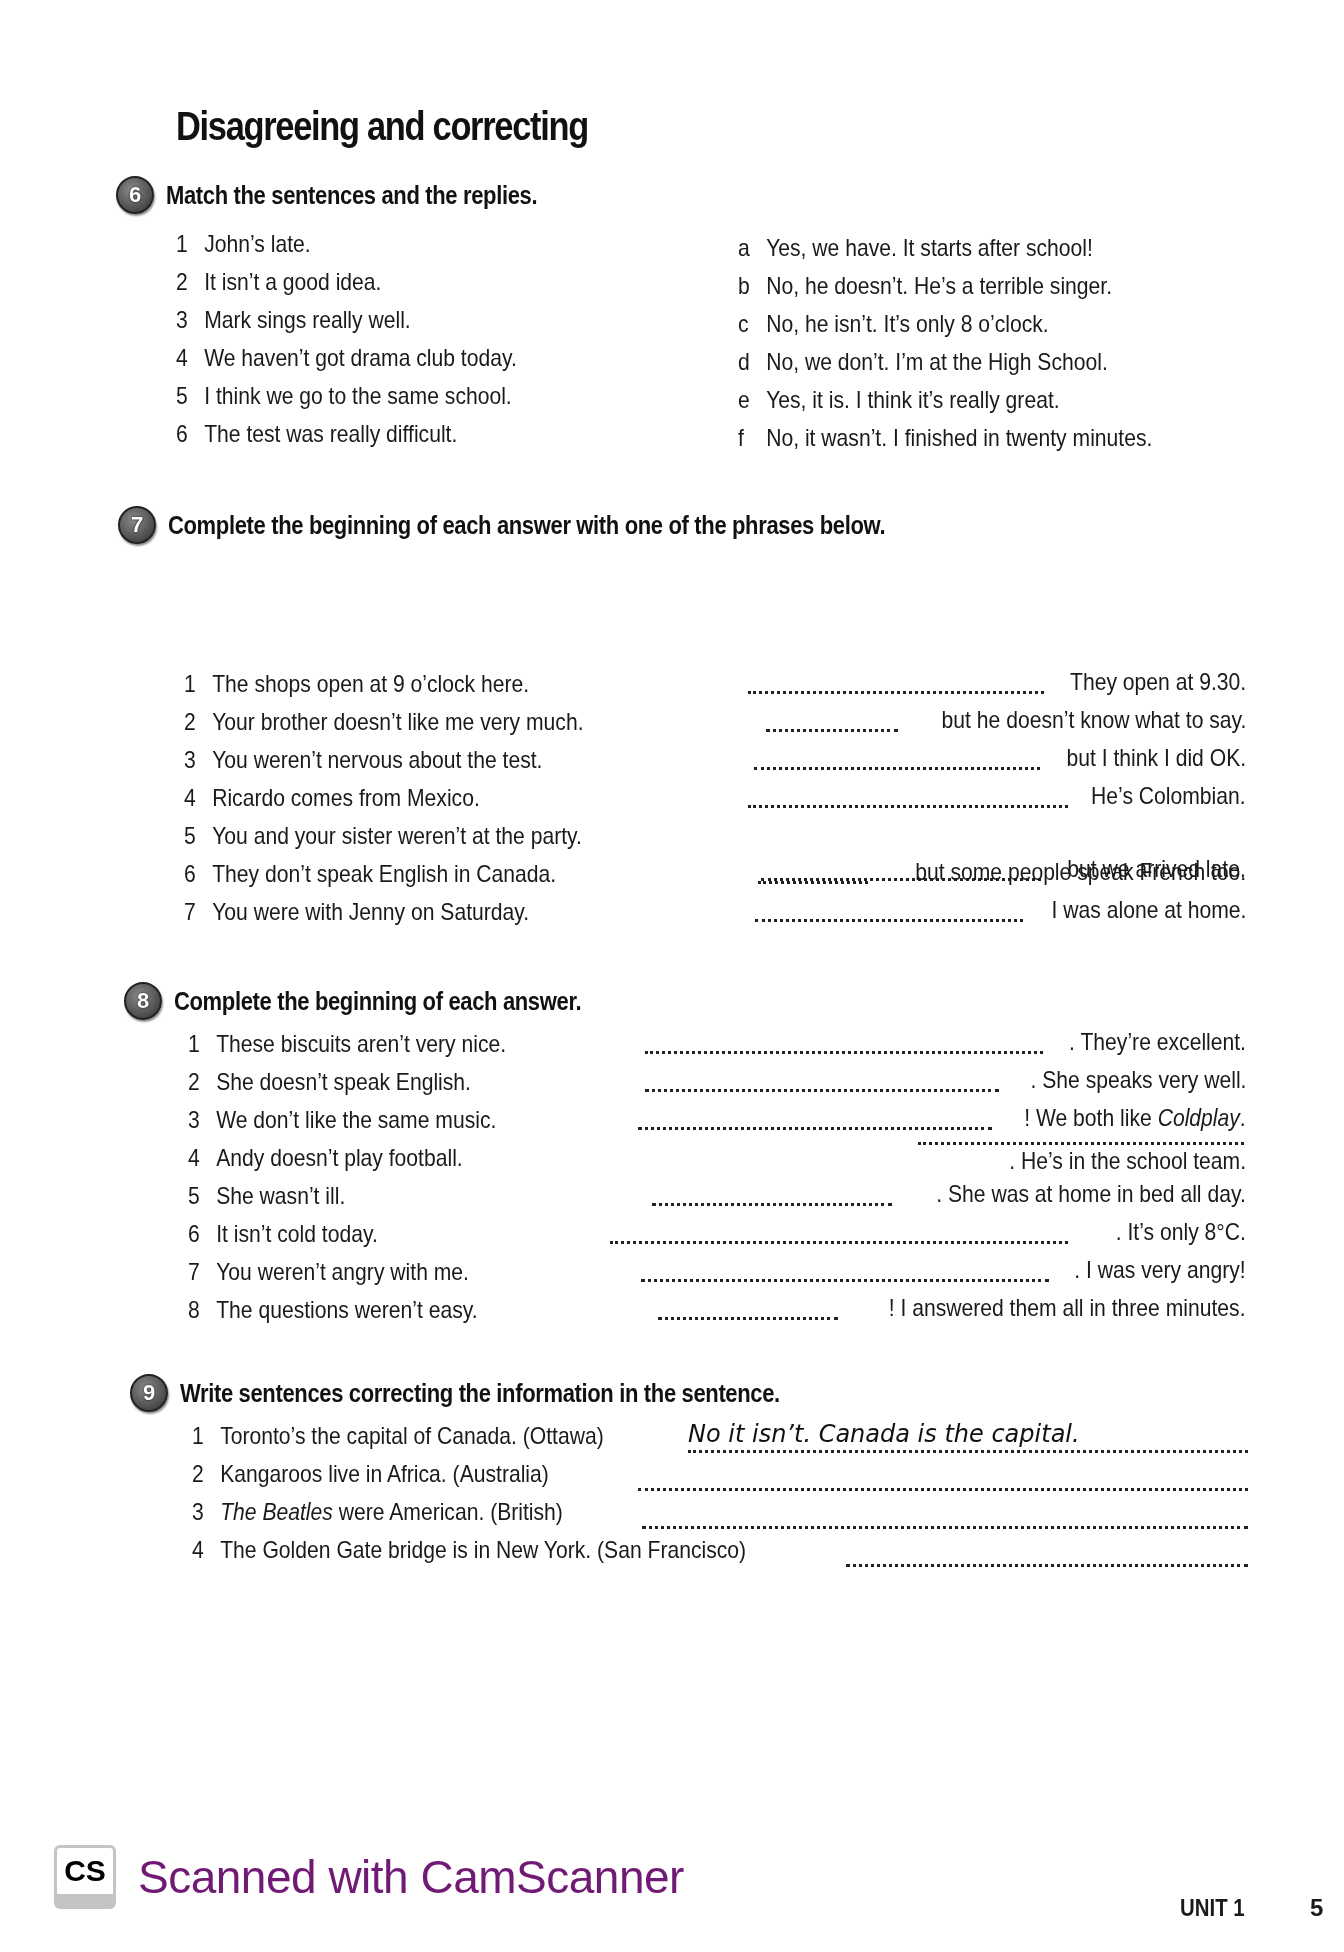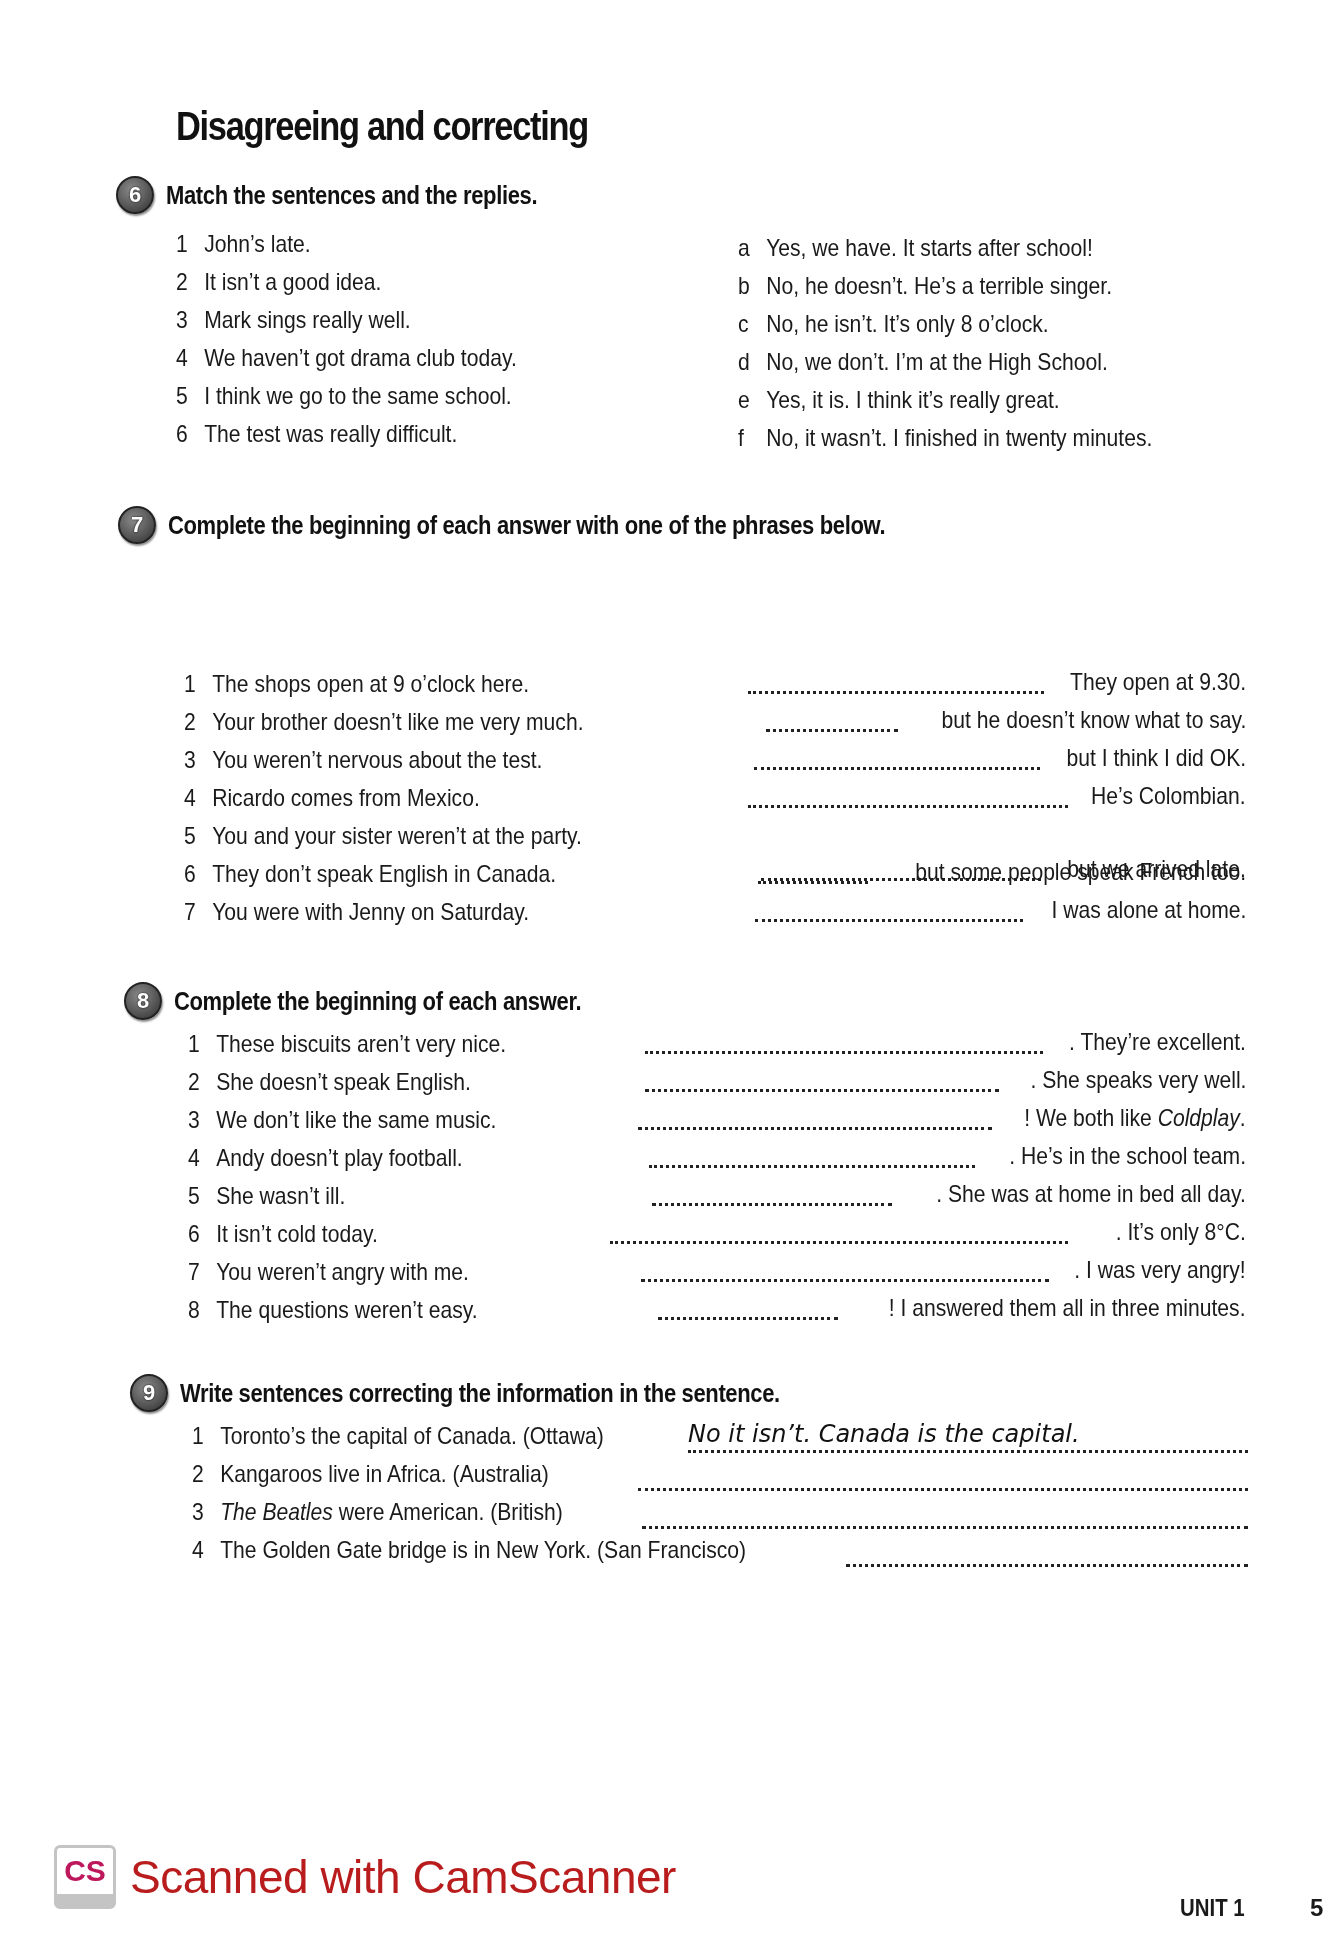--- a/index.html
+++ b/index.html
@@ -51,25 +51,25 @@
     font-family: "DejaVu Sans", sans-serif; font-style: italic; font-size: 24px; color: #111;
   }
   .line9 { position: absolute; border-bottom: 3px dotted #222; height: 0; }
 
   .footer-cs {
     position: absolute; left: 54px; top: 1845px; display: flex; align-items: center; color: #bdbdbd;
   }
   .cs-logo {
     width: 56px; height: 58px; border: 3px solid #c4c4c4; border-radius: 6px;
     display: flex; align-items: flex-start; justify-content: center; position: relative;
-    font-weight: bold; font-size: 30px; color: #be185d; background: #fff;
+    font-weight: bold; font-size: 30px; color: #000000; background: #fff;
   }
   .cs-logo::after { content: ""; position: absolute; left: 0; right: 0; bottom: 0; height: 12px; background: #c4c4c4; }
   .cs-logo span { margin-top: 6px; }
-  .cs-text { margin-left: 14px; font-size: 46px; color: #b91c1c; letter-spacing: -0.5px; }
+  .cs-text { margin-left: 22px; font-size: 46px; color: #701a75; letter-spacing: -0.5px; }
   .unit { position: absolute; left: 1180px; top: 1894px; font-weight: bold; font-size: 24px; transform: scaleX(0.85); transform-origin: left top; }
   .pageno { position: absolute; left: 1310px; top: 1894px; font-weight: bold; font-size: 24px; }
 </style>
 </head>
 <body>
 
 <div class="page">
 
   <div class="title">Disagreeing and correcting</div>
 
@@ -164,21 +164,21 @@
         <span class="txt">. She speaks very well.</span>
       </div>
 
     <div class="row" style="left:188px; top:1106px;"><span class="n">3</span><span>We don’t like the same music.</span></div>
     <div class="rrow" style="top:1104px;">
         <span class="dots" style="width:354px;"></span>
         <span class="txt"><span>! We both like </span><i>Coldplay</i><span>.</span></span>
       </div>
 
     <div class="row" style="left:188px; top:1144px;"><span class="n">4</span><span>Andy doesn’t play football.</span></div>
-    <div class="rrow" style="top:1142px;">
+    <div class="rrow" style="top:1142px;flex-direction:column;">
         <span class="dots" style="width:326px;"></span>
         <span class="txt">. He’s in the school team.</span>
       </div>
 
     <div class="row" style="left:188px; top:1182px;"><span class="n">5</span><span>She wasn’t ill.</span></div>
     <div class="rrow" style="top:1180px;">
         <span class="dots" style="width:240px;"></span>
         <span class="txt">. She was at home in bed all day.</span>
       </div>
 

